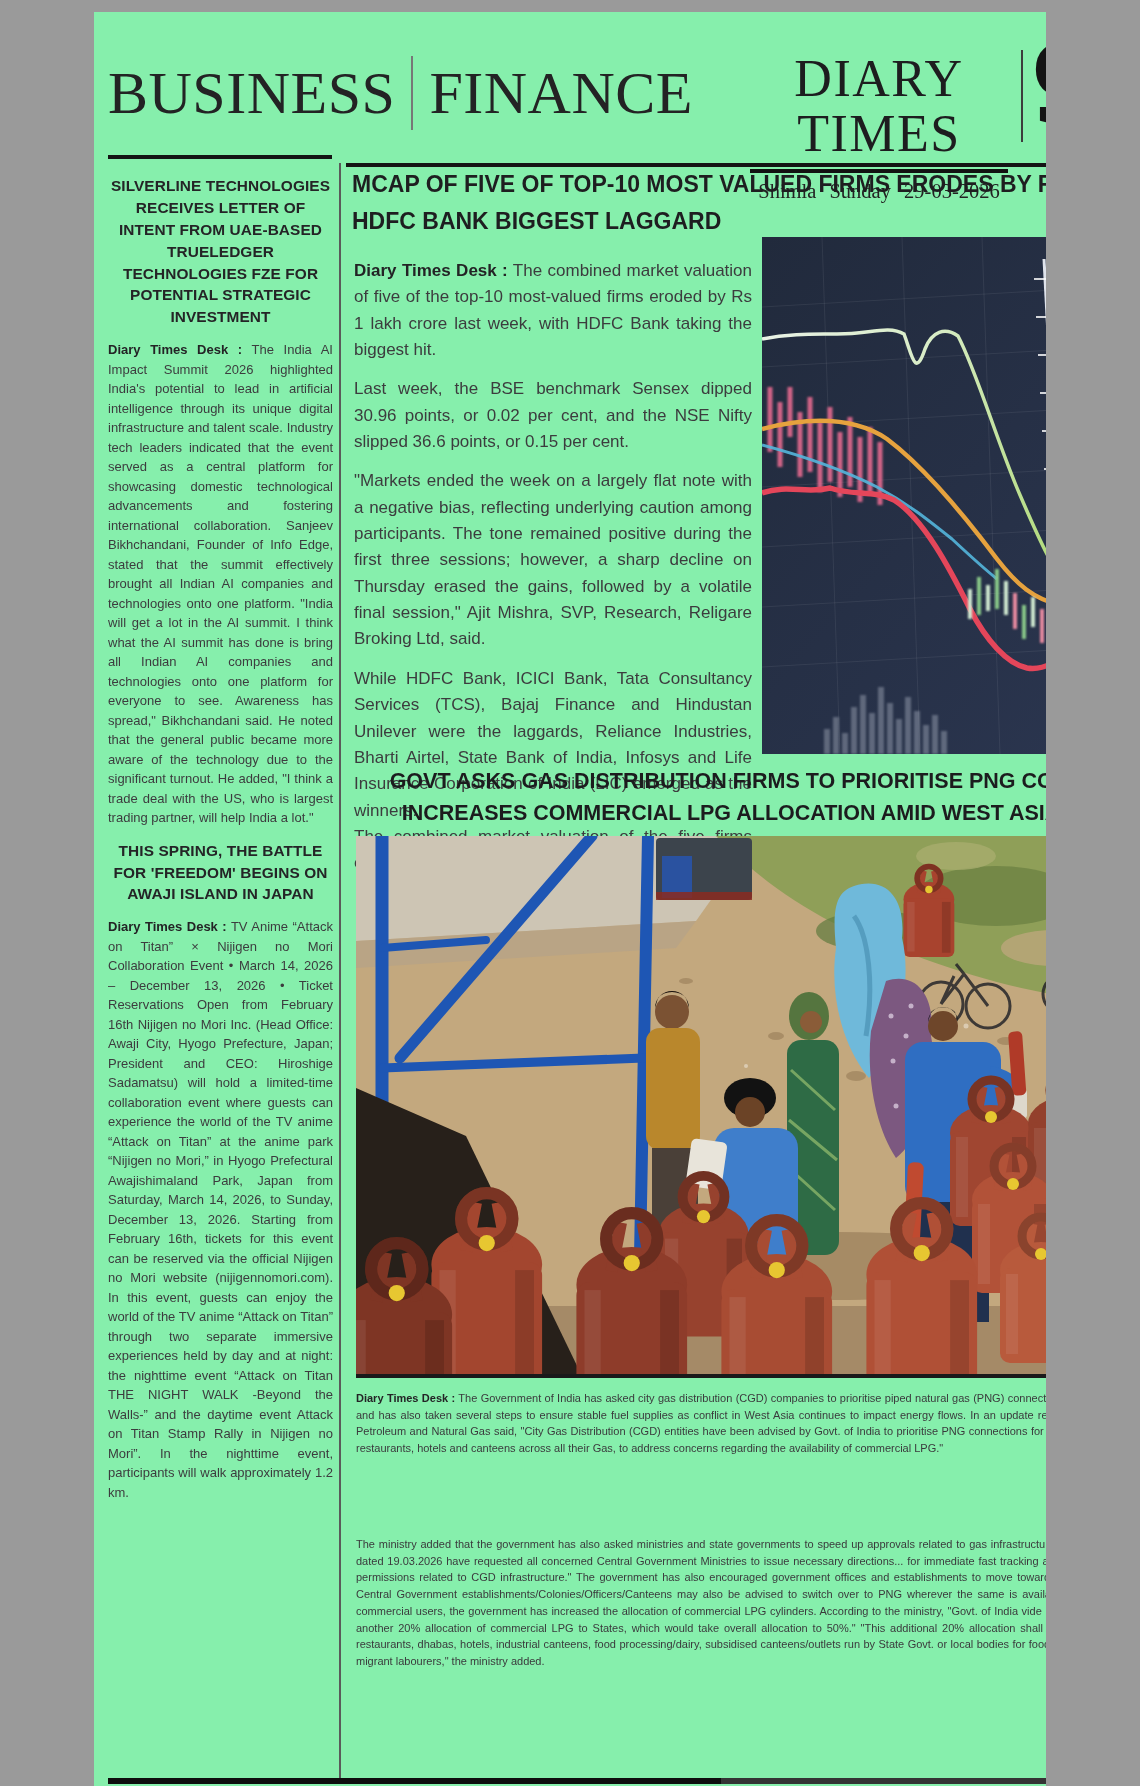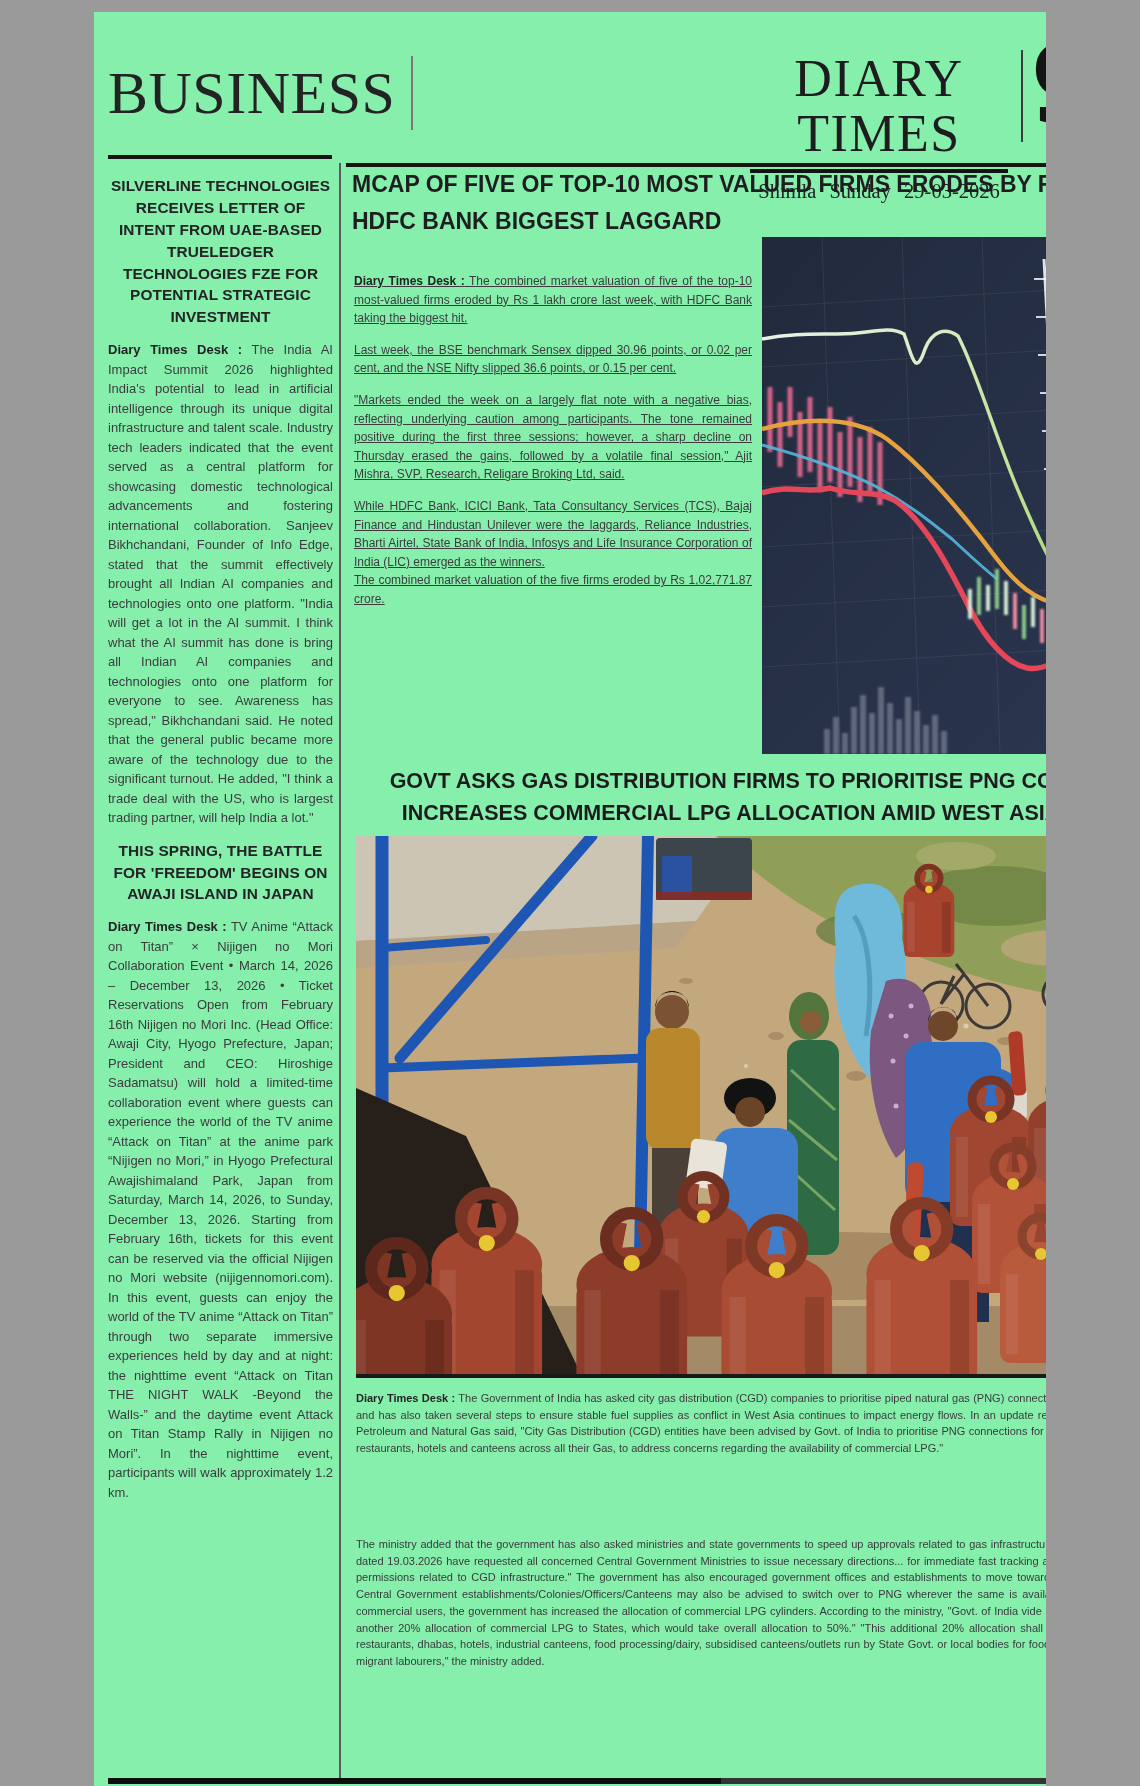--- a/index.html
+++ b/index.html
@@ -25,22 +25,22 @@
   
   .leftcol{position:absolute;left:14px;top:152px;width:225px;}
   .small-head{font-size:15.4px;font-weight:bold;text-align:center;color:#242426;
               line-height:1.42;margin:11px 0 12px;letter-spacing:.1px;}
   .body-sm{font-size:13px;line-height:1.5;text-align:justify;margin:0 0 12px;color:#3c3c3e;}
   .byline{font-weight:bold;color:#232325;}
   
   .main{position:absolute;left:258px;top:152px;width:872px;}
   .mcap-head{position:absolute;top:2px;left:0;right:0;text-align:left;font-size:23px;
              font-weight:bold;color:#1e1e20;line-height:1.6;margin:0;}
-  .mcap-text{position:absolute;top:108px;left:2px;width:398px;font-size:12px;
-             line-height:1.55;text-align:justify;color:#3c3c3e;text-decoration:underline;}
+  .mcap-text{position:absolute;top:94px;left:2px;width:398px;font-size:17px;
+             line-height:1.55;text-align:justify;color:#3c3c3e;}
   .mcap-text p{margin:0 0 13px;}
   .mcap-text p.tight{margin:0;}
   .market-img{position:absolute;left:410px;top:73px;width:462px;height:517px;overflow:hidden;}
   .market-img svg{display:block;width:100%;height:100%;}
   .gas-head{position:absolute;top:601px;left:0;right:0;text-align:center;font-size:21.5px;
             font-weight:bold;color:#1c1c1e;line-height:1.5;margin:0;}
   .lpg-img{position:absolute;left:4px;top:672px;width:866px;height:538px;overflow:hidden;
            border-bottom:4px solid #1a1a1a;}
   .lpg-img svg{display:block;width:100%;height:100%;}
   .caption,.para2{position:absolute;left:4px;width:866px;font-size:11px;line-height:1.52;
@@ -49,20 +49,21 @@
   .para2{top:1372px;}
 </style>
 </head>
 <body>
 
 <div class="page">
 
   <div class="bf">
     <span>BUSINESS</span>
     <span class="vdiv"></span>
+    <span>FINANCE</span>
   </div>
 
   <div class="masthead">
     <div class="mh-title">DIARY TIMES</div>
     <div class="mh-rule"></div>
     <div class="mh-date">Shimla  Sunday  29-03-2026</div>
   </div>
   <div class="pageno-sep"></div>
   <div class="pageno">9</div>
 

